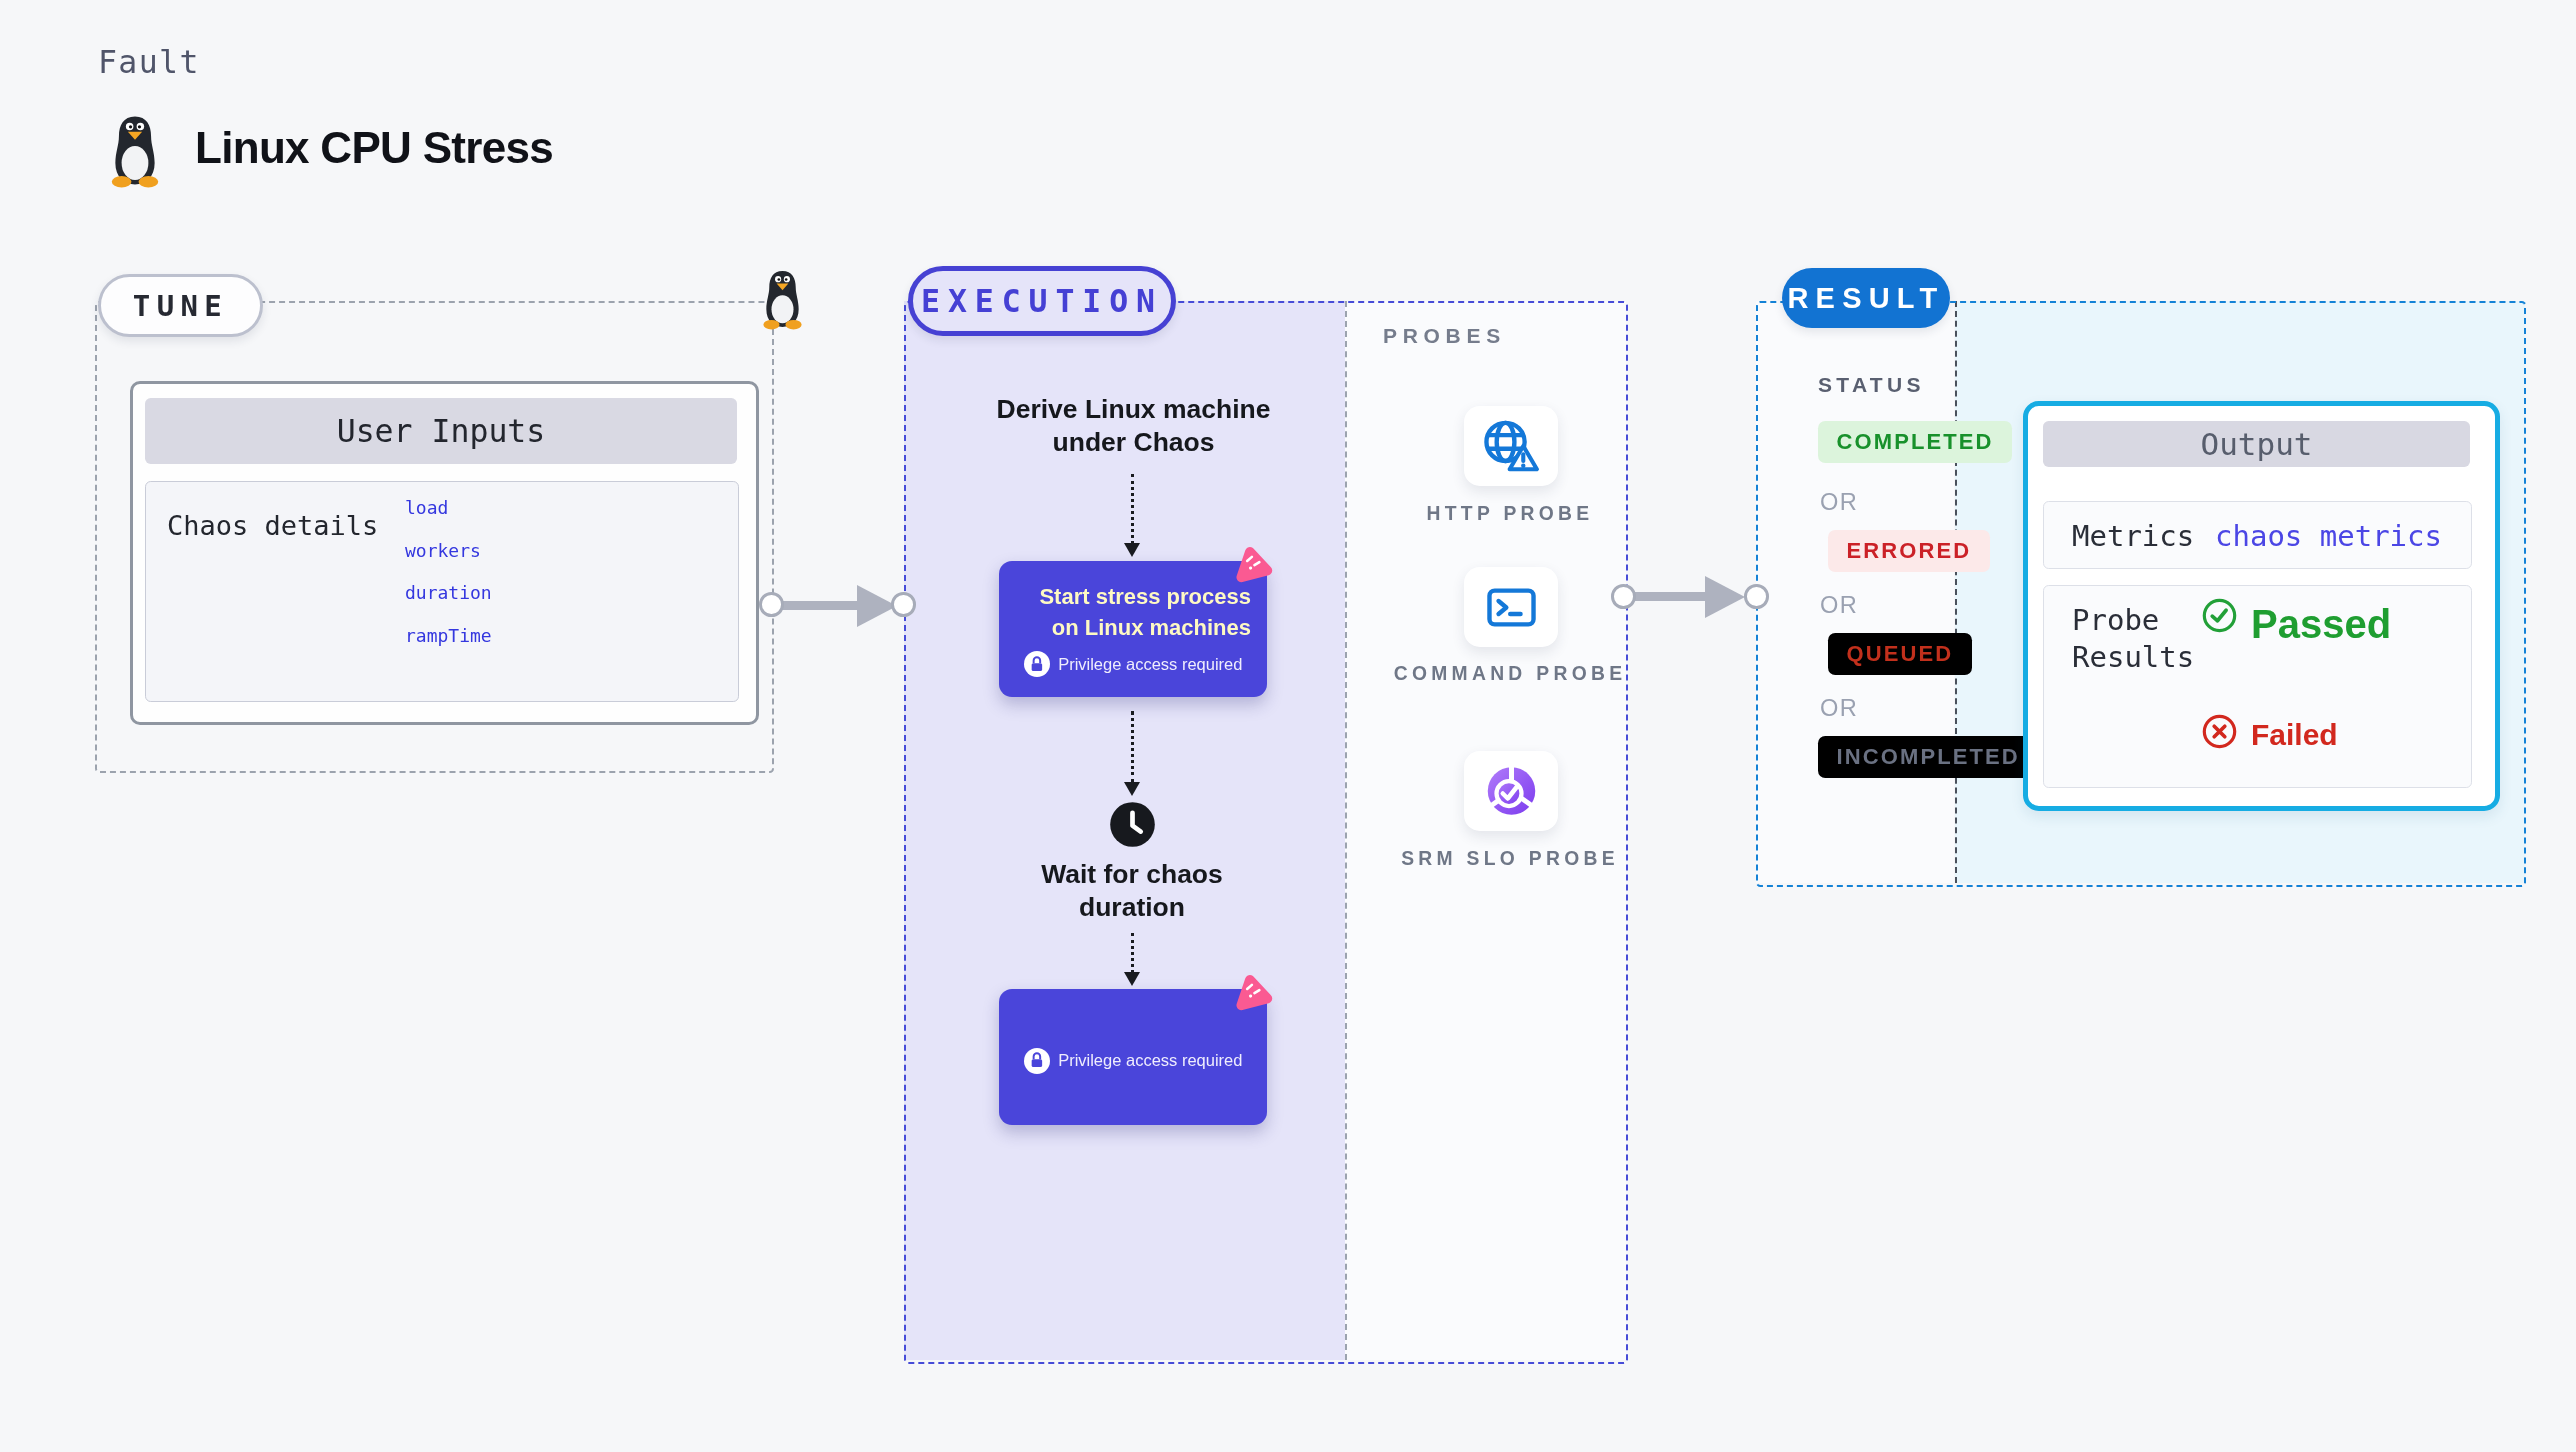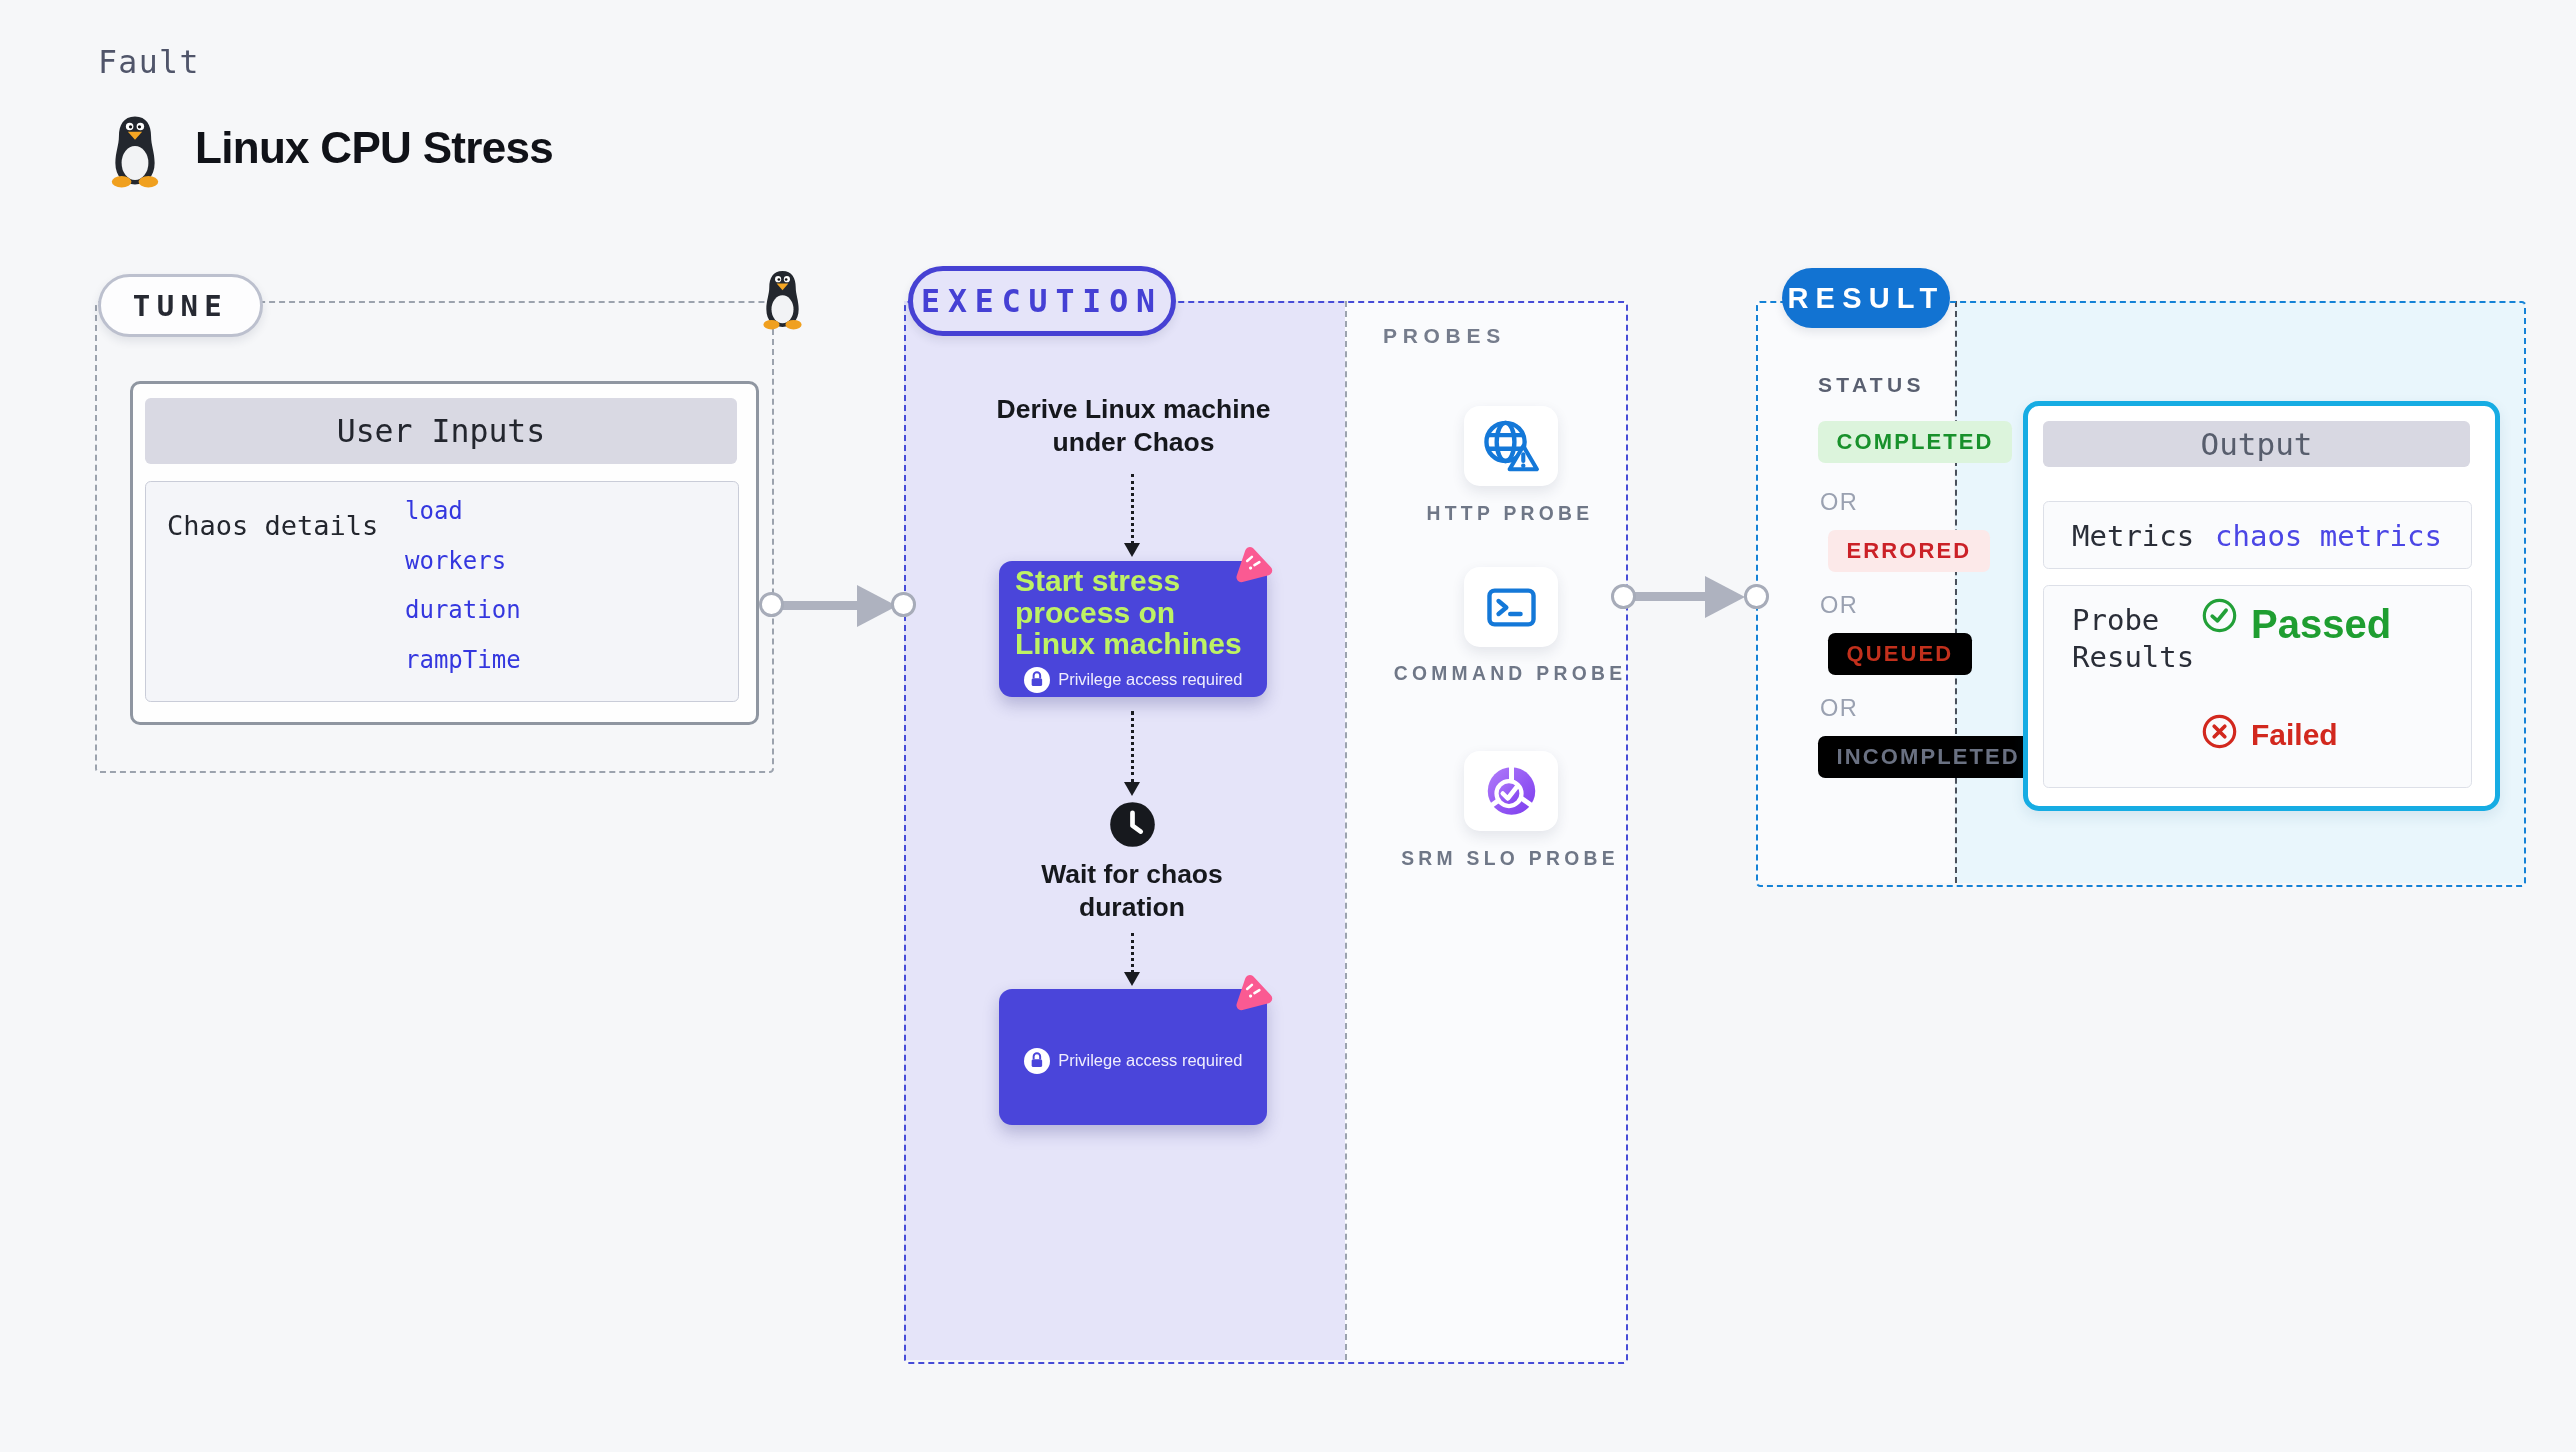--- a/index.html
+++ b/index.html
@@ -34,39 +34,39 @@
 
   
   .user-card{left:130px;top:381px;width:623px;height:338px;background:#FEFEFE;border:3.6px solid #8F96A1;
              border-radius:10px;z-index:3;}
   .user-card-header{left:145px;top:398px;width:592px;height:66px;background:#D9D9E3;border-radius:5.7px;
              display:flex;align-items:center;justify-content:center;font-size:31.5px;font-weight:500;color:#23262E;z-index:4;}
   .user-card-body{left:145px;top:481px;width:592px;height:219px;background:#F4F5F9;border:1.4px solid #C9CCD8;
              border-radius:5.7px;z-index:3;}
   .chaos-label{left:167px;top:510px;font-size:27px;color:#23262E;z-index:5;}
   .tune-links{left:405px;top:497px;display:flex;flex-direction:column;gap:21.5px;z-index:5;}
-  .tune-links a{font-size:24px;font-weight:500;color:#3437DF;text-decoration:none;
+  .tune-links a{font-size:18px;font-weight:500;color:#3437DF;text-decoration:none;
              font-family:"DejaVu Sans Mono","Liberation Mono",monospace;}
 
   
   .conn-line{height:8.6px;background:#AEB2BF;z-index:5;}
   .conn-head{width:0;height:0;border-top:21px solid transparent;border-bottom:21px solid transparent;
              border-left:40px solid #AEB2BF;z-index:5;}
   .conn-dot{width:18.6px;height:18.6px;background:#fff;border:3.6px solid #A7ACB9;border-radius:50%;
              box-sizing:content-box;z-index:7;}
 
   
   .flow-text{font-size:26.5px;font-weight:700;color:#16181D;line-height:33px;text-align:center;z-index:4;}
   .varrow{width:0;border-left:3.6px dotted #191B20;z-index:4;}
   .varrow::after{content:"";position:absolute;left:-10px;bottom:-13px;width:0;height:0;
              border-left:8.6px solid transparent;border-right:8.6px solid transparent;border-top:14.3px solid #191B20;}
   .step-box{width:268px;height:136px;background:#4A45DA;border-radius:13px;z-index:4;
             display:flex;flex-direction:column;align-items:center;justify-content:center;
             box-shadow:0 7.2px 15.8px rgba(40,40,120,.25);}
-  .step-box .step-title{font-size:30px;font-weight:700;color:#bef264;line-height:31.5px;text-align:left;width:236px;}
+  .step-box .step-title{font-size:22px;font-weight:700;color:#fef9c3;line-height:31.5px;text-align:right;width:236px;}
   .priv-row{display:flex;align-items:center;gap:8.6px;margin-top:7.2px;}
   .lock-dot{width:26px;height:26px;background:#fff;border-radius:50%;display:flex;align-items:center;justify-content:center;}
   .priv-text{font-size:16.5px;color:#EFEDFD;}
   .chaos-pink{z-index:5;transform:rotate(-10deg);}
 
   
   .probes-title{font-size:21px;font-weight:700;letter-spacing:5.7px;color:#757C8C;z-index:4;}
   .probe-card{width:94px;height:80px;background:#fff;border-radius:15.8px;z-index:4;
               display:flex;align-items:center;justify-content:center;box-shadow:0 5.7px 13px rgba(40,50,80,.10);}
   .probe-label{width:244px;text-align:center;font-size:19.3px;font-weight:700;letter-spacing:4.3px;

